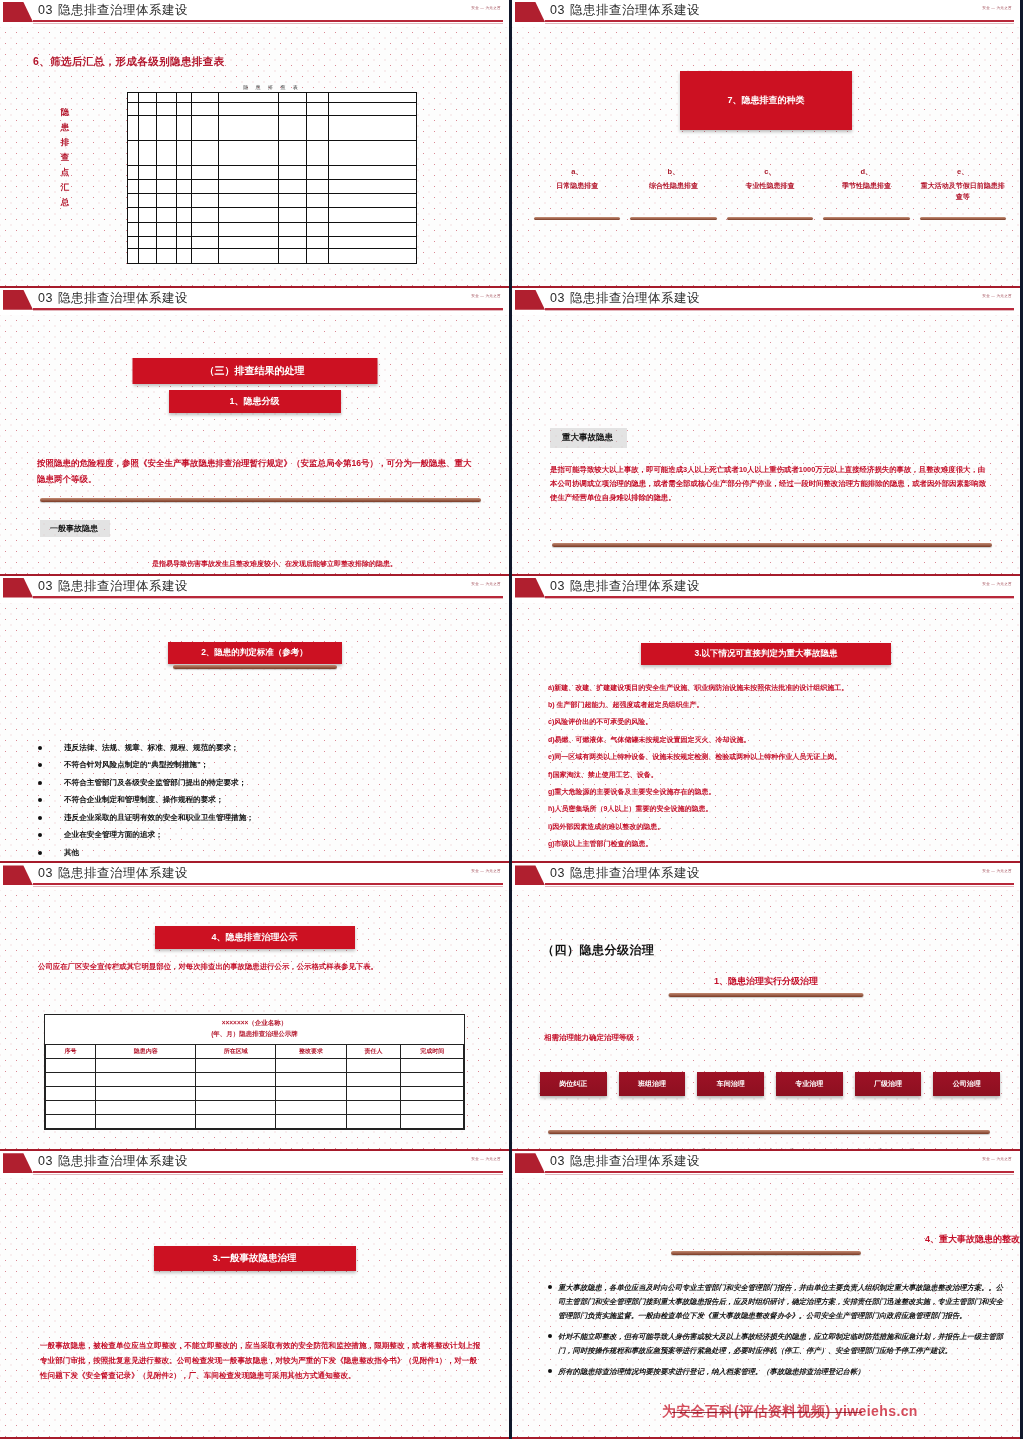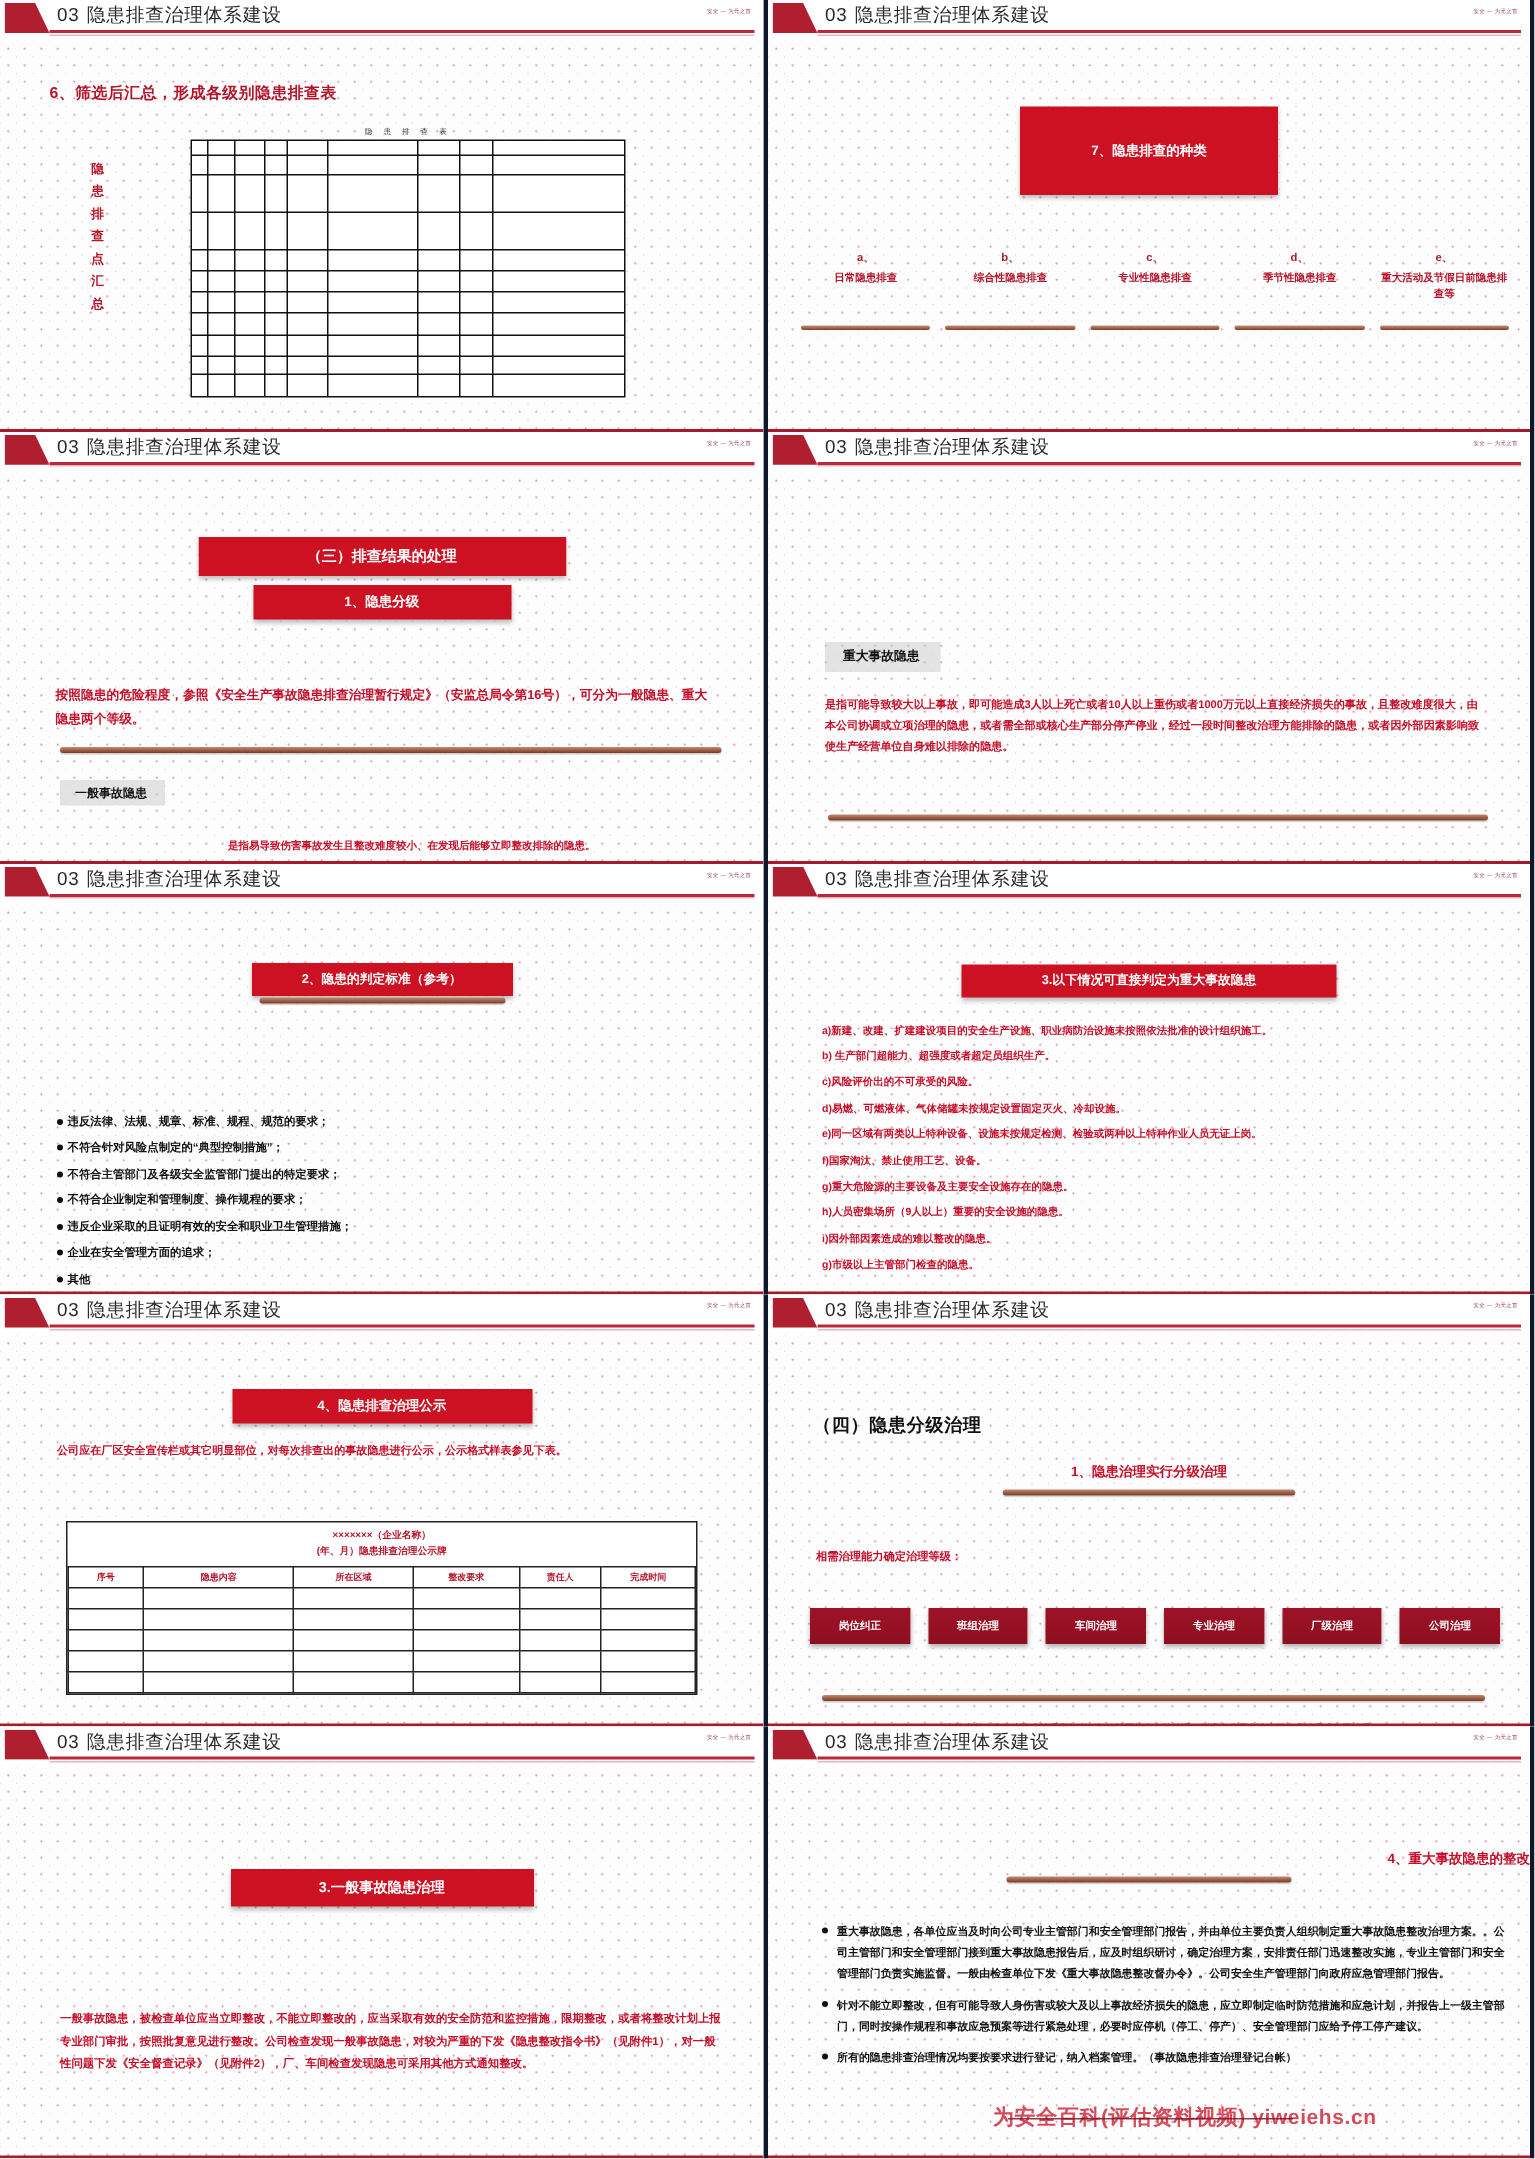--- a/index.html
+++ b/index.html
@@ -97,21 +97,21 @@
   .s4-ul{ position:absolute; left:40px; right:28px; top:228px; }
 
   
   .s5-b1{ position:absolute; left:50%; transform:translateX(-50%); top:39px; width:174px; padding:5px 0; font-size:8.5px; }
   .s5-ul0{ position:absolute; left:50%; transform:translateX(-50%); top:62px; width:164px; }
   .s5-blue{
     position:absolute; left:34px; right:30px; top:81px; padding:7px 6px 7px 8px;
     background:#1f3864; color:#fff; font-size:7.4px; font-weight:bold; line-height:13px;
   }
   .s5-list{ position:absolute; left:38px; right:28px; top:139px; }
-  .s5-list .li{ display:flex; align-items:flex-start; gap:3px; margin-bottom:6.5px; }
+  .s5-list .li{ display:flex; align-items:flex-start; gap:22px; margin-bottom:6.5px; }
   .s5-list .dot{ width:4px; height:4px; border-radius:50%; background:#111; margin-top:4px; flex:0 0 auto; }
   .s5-list .tx{ font-size:7.6px; font-weight:bold; color:#111; line-height:11px; }
 
   
   .s6-b1{ position:absolute; left:50%; transform:translateX(-50%); top:40px; width:250px; padding:5px 0; font-size:8.5px; }
   .s6-list{ position:absolute; left:36px; right:20px; top:79px; }
   .s6-list .row{ font-size:7px; font-weight:bold; color:#c4102a; line-height:12px; margin-bottom:5.4px; white-space:nowrap; }
 
   
   .s7-b1{ position:absolute; left:50%; transform:translateX(-50%); top:36px; width:200px; padding:5px 0; font-size:9px; }
@@ -136,21 +136,21 @@
   .s8-ul{ position:absolute; left:36px; right:30px; top:240px; }
   .s8-foot{ position:absolute; left:26px; right:14px; top:258px; font-size:6.3px; font-weight:bold; color:#6f6f6f; text-align:center; }
 
   
   .s9-b1{ position:absolute; left:50%; transform:translateX(-50%); top:68px; width:202px; padding:6px 0; font-size:9.5px; }
   .s9-para{ position:absolute; left:40px; right:26px; top:160px; font-size:7.6px; font-weight:bold; color:#c4102a; line-height:15px; }
 
   
   .s10-sub{ position:absolute; left:0; right:0; top:55px; text-align:right; font-size:9px; font-weight:bold; color:#c4102a; }
   .s10-ul0{ position:absolute; left:50%; transform:translateX(-50%); top:73px; width:190px; }
-  .s10-list{ position:absolute; left:36px; right:16px; top:103px; }
+  .s10-list{ position:absolute; left:36px; right:16px; top:103px;font-style:italic; }
   .s10-list .li{ display:flex; align-items:flex-start; gap:6px; margin-bottom:7px; }
   .s10-list .dot{ width:4px;height:4px;border-radius:50%;background:#111;margin-top:4px;flex:0 0 auto; }
   .s10-list .tx{ font-size:7.3px; font-weight:bold; color:#111; line-height:14px; }
 
   
   .wm{
     position:absolute; left:150px; bottom:18px; width:340px;
     font-size:14px; color:rgba(200,25,45,.78); font-weight:bold;
     letter-spacing:.4px; white-space:nowrap; z-index:9; pointer-events:none;
   }

